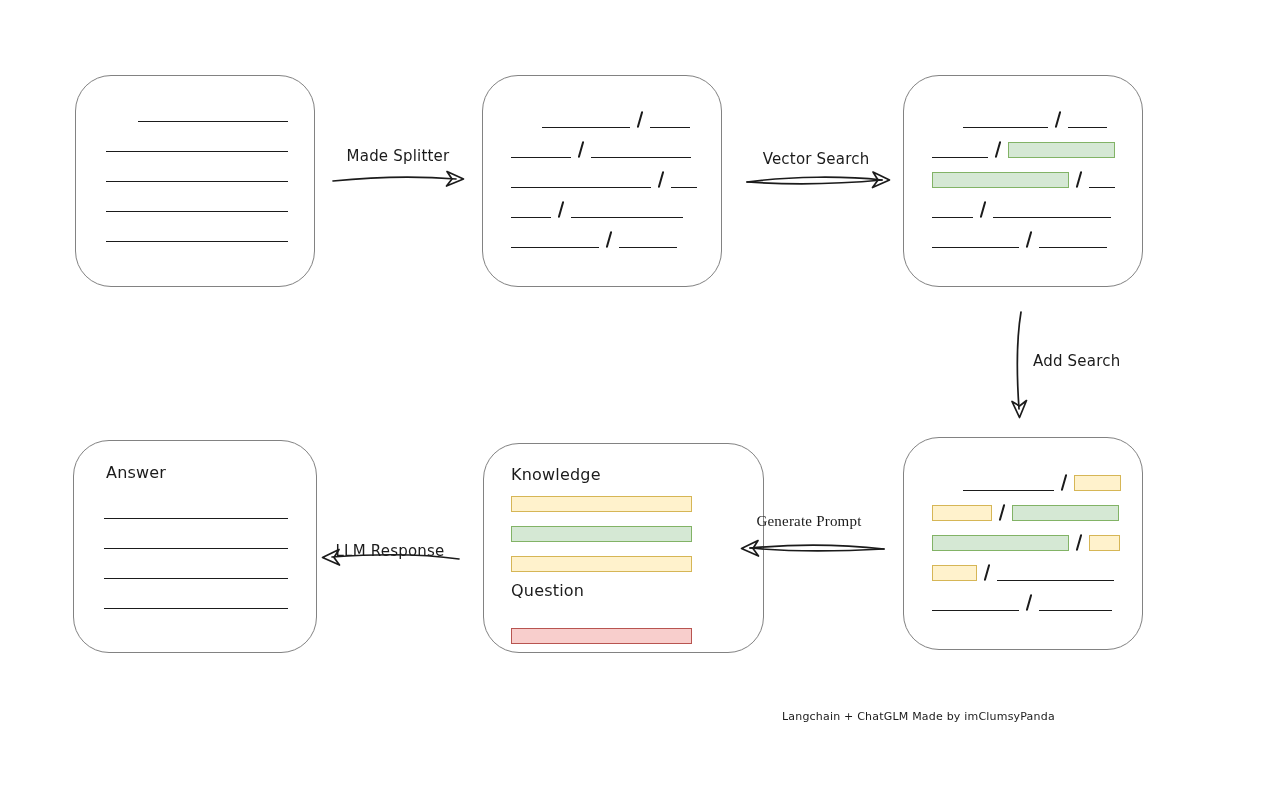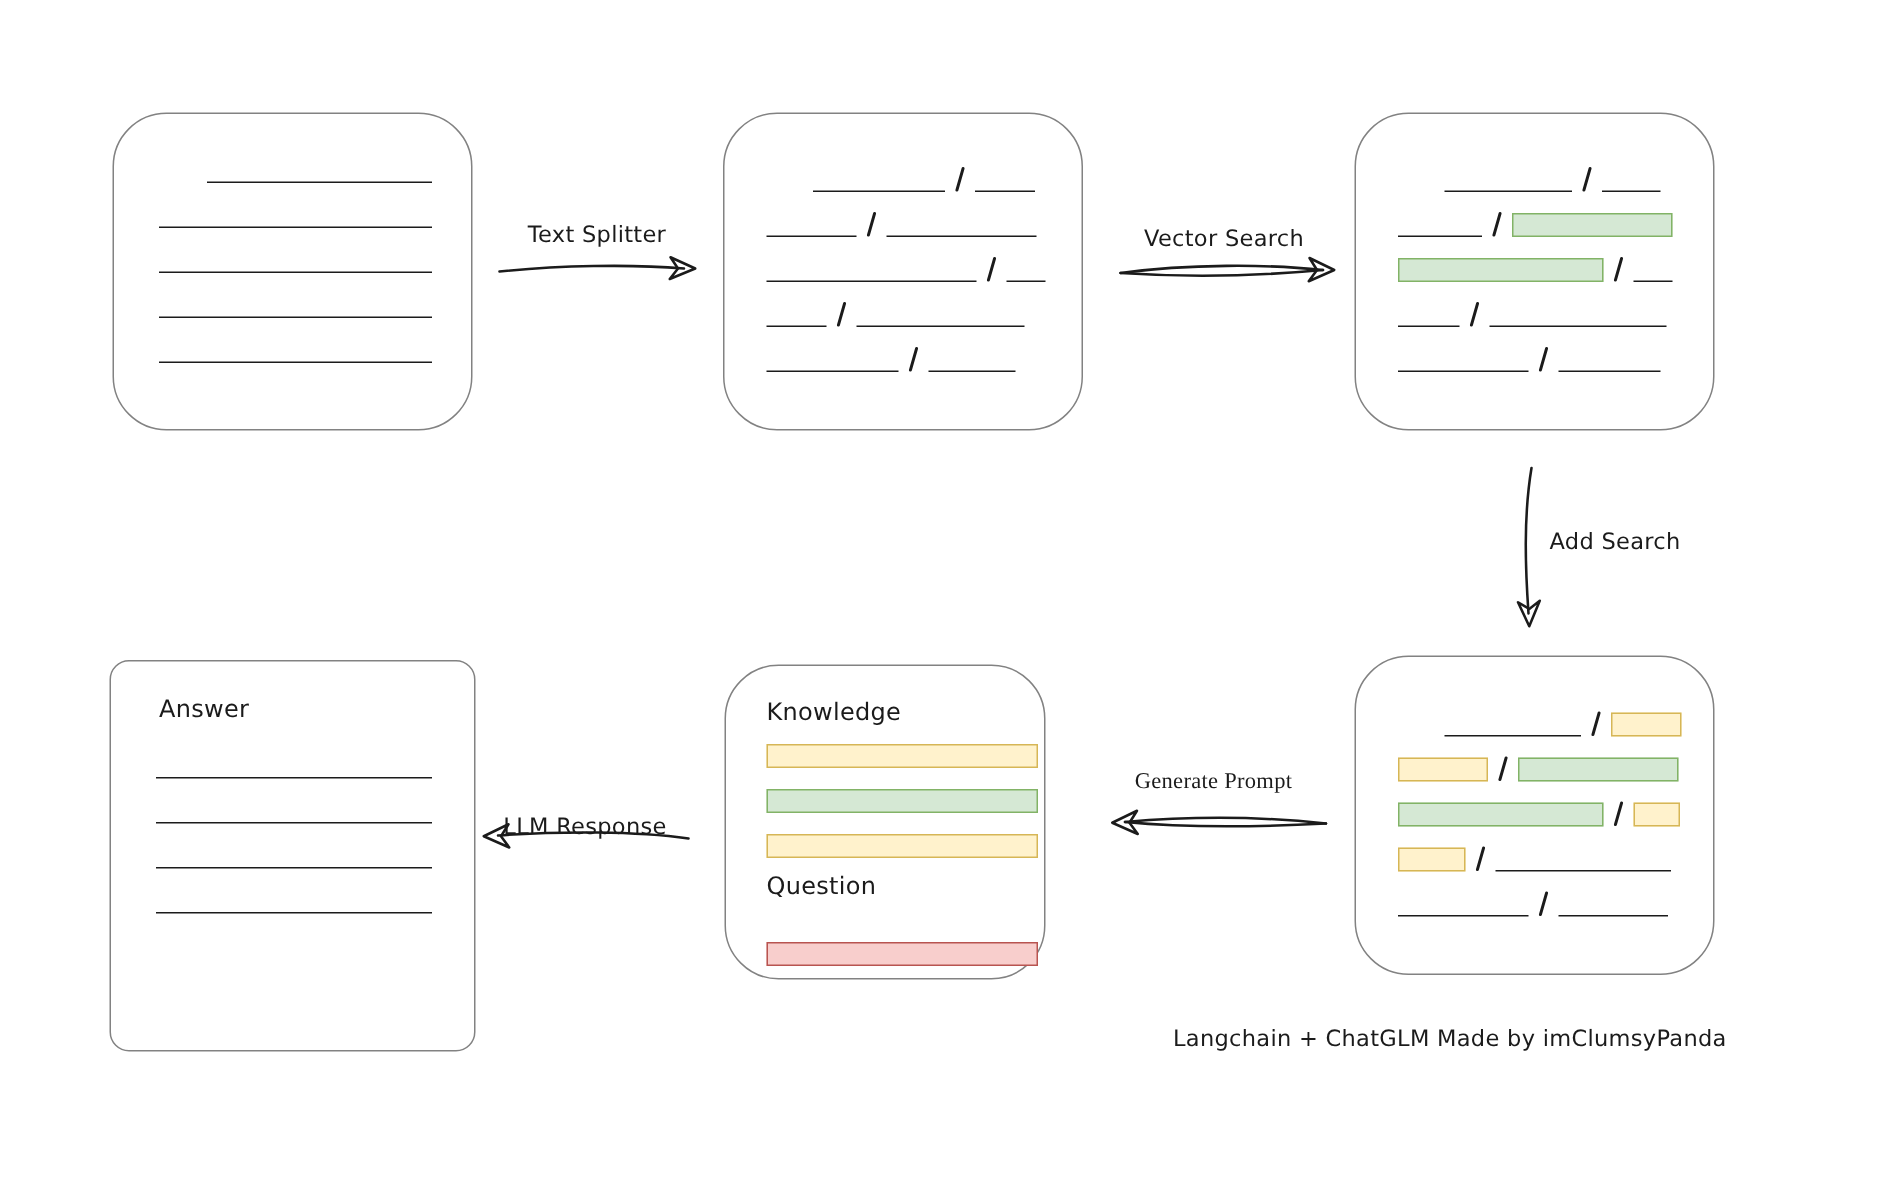--- a/index.html
+++ b/index.html
@@ -17,22 +17,22 @@
   .box {
     position: absolute;
     border: 1.4px solid var(--box-border, #808080);
     border-radius: 36px;
     background: #ffffff;
   }
   #box-document  { left: 75px;  top: 75px;  width: 240px; height: 212px; }
   #box-chunks    { left: 482px; top: 75px;  width: 240px; height: 212px; }
   #box-vector    { left: 903px; top: 75px;  width: 240px; height: 212px; }
   #box-context   { left: 903px; top: 437px; width: 240px; height: 213px; }
-  #box-prompt    { left: 483px; top: 443px; width: 214px; height: 210px; }
-  #box-answer    { left: 73px;  top: 440px; width: 244px; height: 261px; border-radius: 13px; }
+  #box-prompt    { left: 483px; top: 443px; width: 281px; height: 210px; }
+  #box-answer    { left: 73px;  top: 440px; width: 244px; height: 213px; }
 
   
   .rows { position: absolute; left: 28px; right: 18px; }
   #box-document .rows { top: 16px; left: 30px; }
   #box-chunks  .rows { top: 22px; }
   #box-vector  .rows { top: 22px; }
   #box-context .rows { top: 23px; }
   #box-answer  .rows { top: 48px; left: 30px; }
   .row { display: flex; align-items: flex-end; height: 30px; }
   .line  { height: 0; border-bottom: 1.7px solid var(--stroke); }
@@ -64,22 +64,22 @@
   }
   #label-text-splitter   { left: 331px; top: 147px; width: 134px; }
   #label-vector-search   { left: 744px; top: 150px; width: 144px; }
   #label-add-context     { left: 1033px; top: 352px; }
   #label-generate-prompt { left: 733px; top: 513px; width: 152px; font-family: Liberation Serif, serif; }
   #label-llm-response    { left: 328px; top: 542px; width: 124px; }
 
   
   .caption {
     position: absolute;
-    left: 782px; top: 683px;
-    font-size: 15px;
+    left: 782px; top: 710px;
+    font-size: 11px;
     letter-spacing: 0.2px;
     white-space: nowrap;
   }
 
   
   .overlay { position: absolute; inset: 0; pointer-events: none; }
   .overlay path {
     stroke: var(--stroke);
     fill: none;
     stroke-width: 1.7;
@@ -254,21 +254,21 @@
     <path d="M1012,401.5 L1019.5,417.5 L1026.5,400.5 L1019.5,406 Z"></path>
 
     <path d="M884,549 C 838,544 790,544.5 750,548"></path>
     <path d="M884,549 C 836,551.5 792,552 750,548"></path>
     <path d="M758,540.5 L741.5,548.5 L758.5,556 L753,548.5 Z"></path>
 
     <path d="M459,559 C 424,554 374,554 332,557"></path>
     <path d="M339,549.5 L322.5,557.5 L339.5,565 L334,557.5 Z"></path>
   </svg>
 
-  <div class="arrow-label" id="label-text-splitter">Text Splitter</div>
+  <div class="arrow-label" id="label-text-splitter">Made Splitter</div>
   <div class="arrow-label" id="label-vector-search">Vector Search</div>
   <div class="arrow-label" id="label-add-context">Add Search</div>
   <div class="arrow-label" id="label-generate-prompt">Generate Prompt</div>
   <div class="arrow-label" id="label-llm-response">LLM Response</div>
 
   <div class="caption">Langchain + ChatGLM Made by imClumsyPanda</div>
 
 </div>
 
 </body></html>

